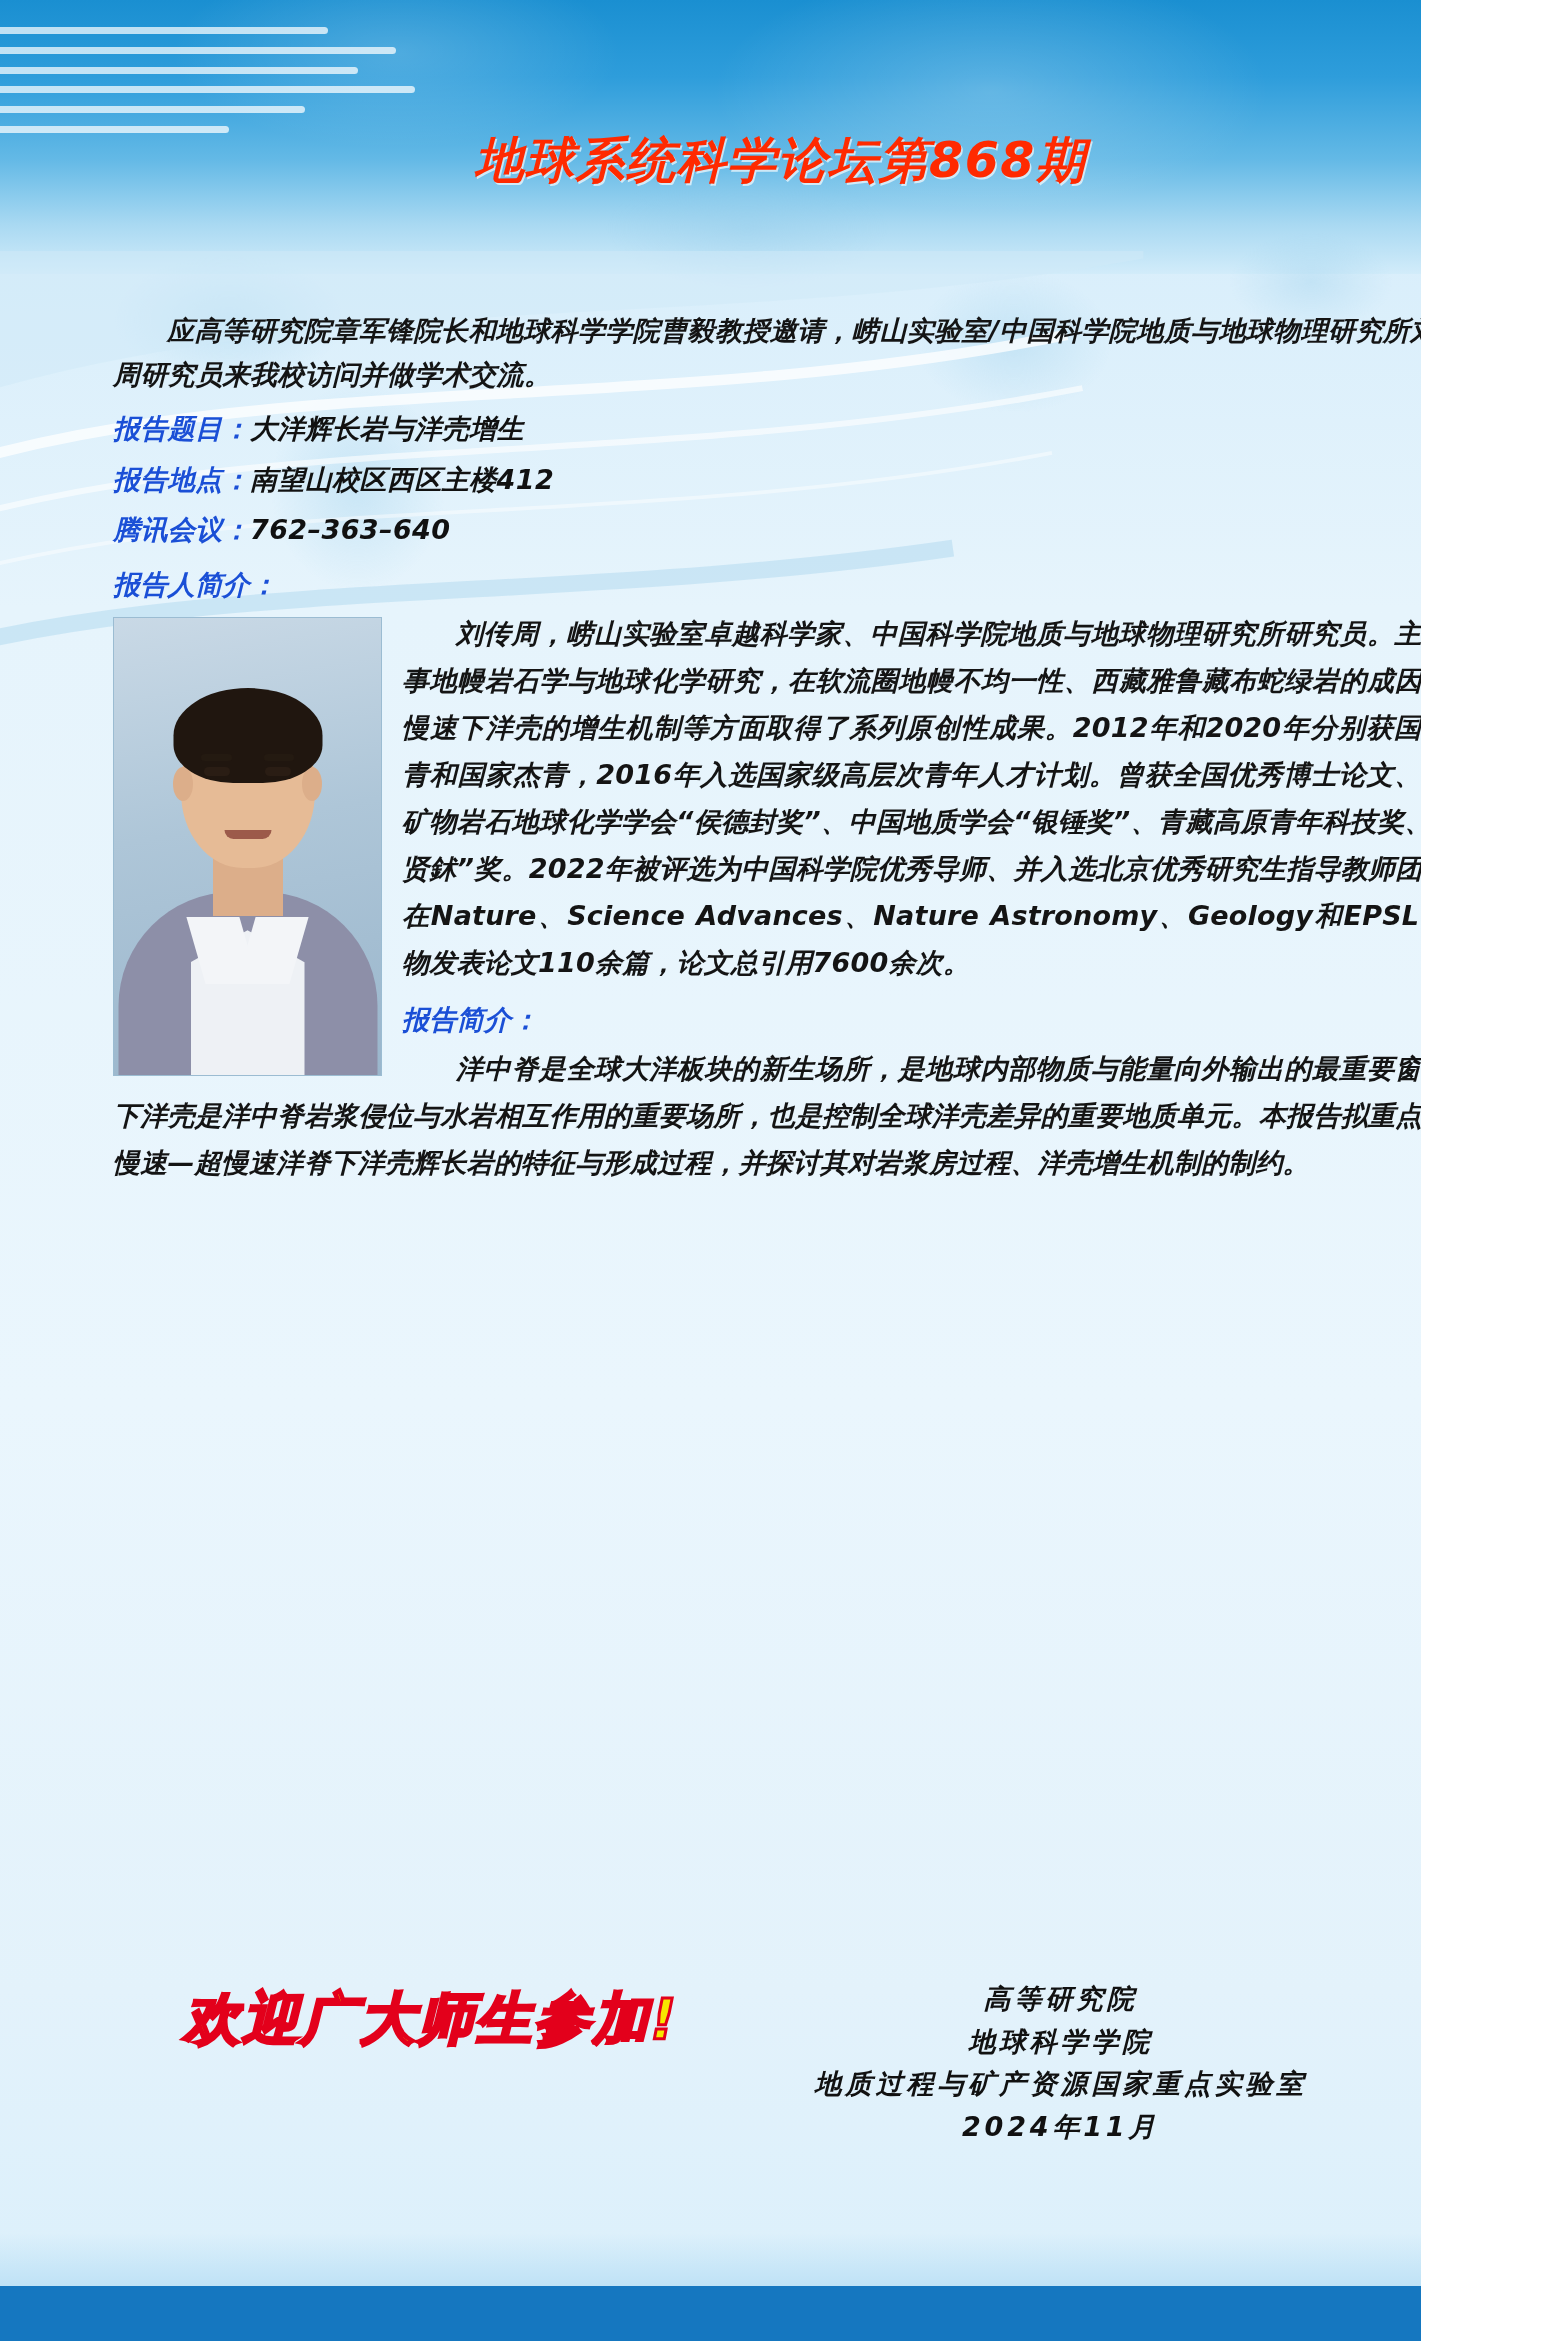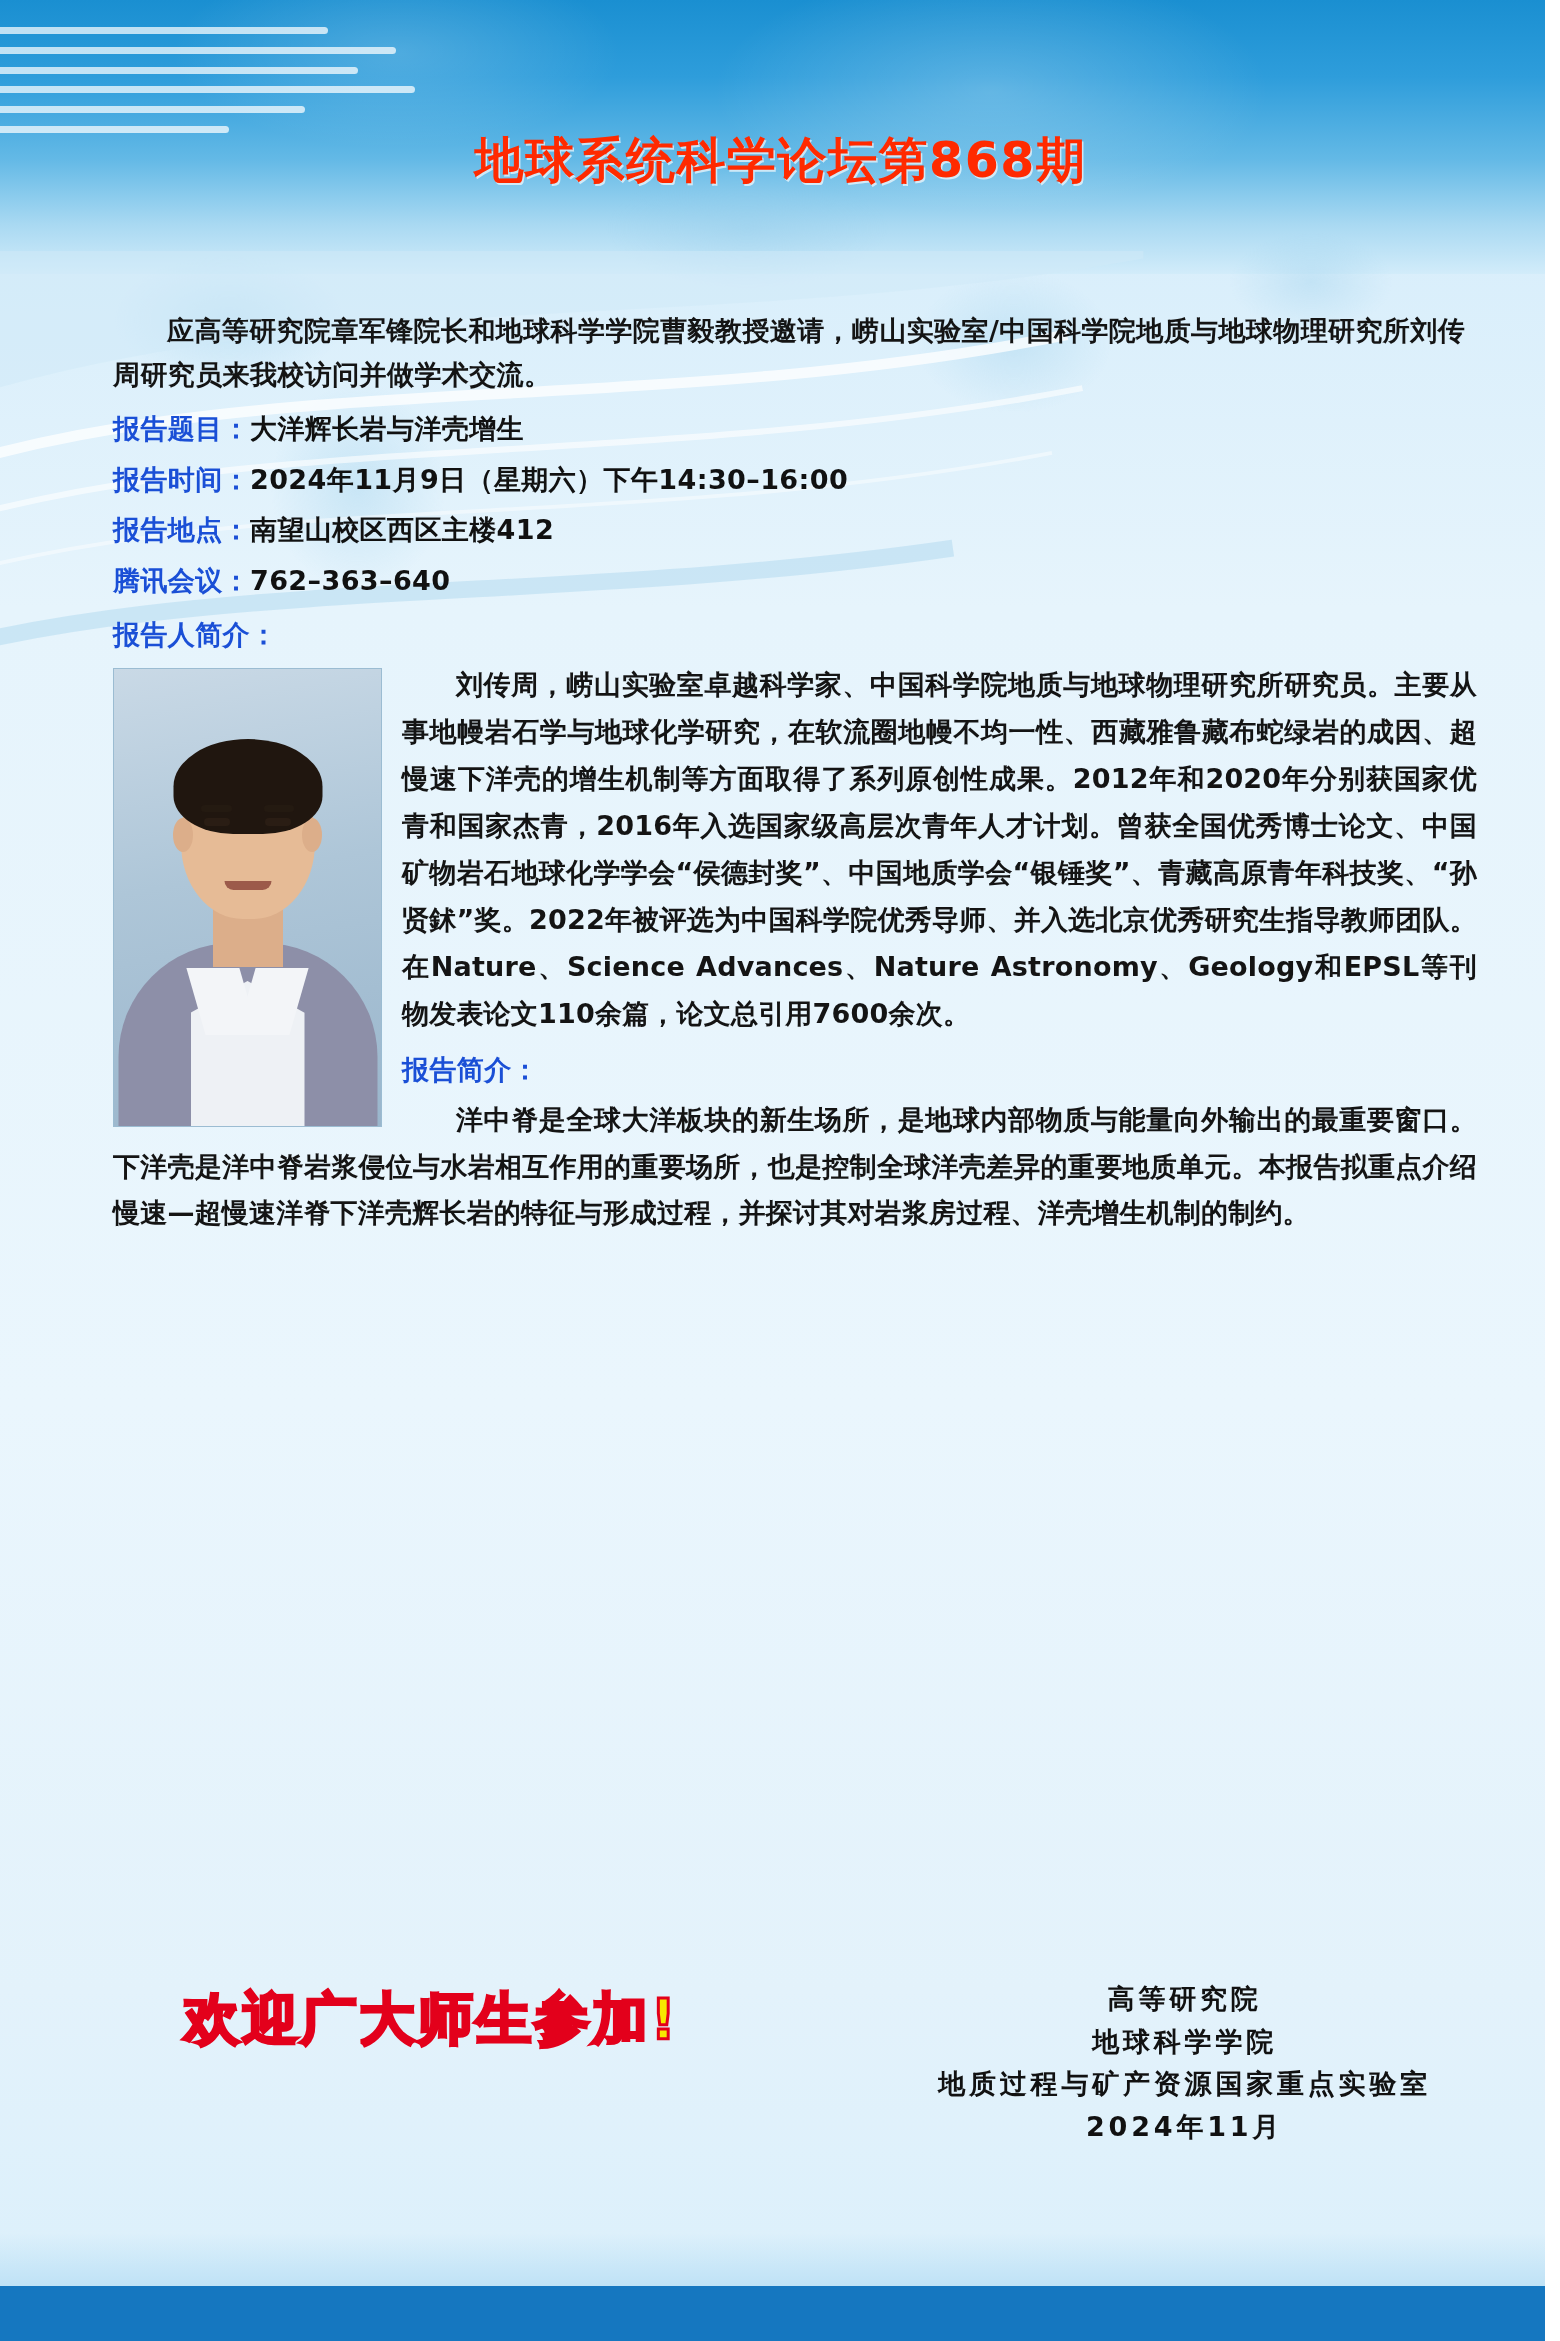--- a/index.html
+++ b/index.html
@@ -9,24 +9,25 @@
   body {
     width: 1561px;
     height: 2342px;
     font-family: "Liberation Sans", sans-serif;
     background: #ffffff;
     overflow: hidden;
   }
 
   .poster {
     position: relative;
-    width: 1545px;
+    width: 1421px;
     height: 2342px;
     background: linear-gradient(180deg, #bfe4f7 0%, #d8eefb 10%, #e6f4fc 26%, #eaf6fd 60%, #e3f2fb 85%, #dcf0fb 97%);
     overflow: hidden;
+    font-style: italic;
   }
 
   
   .bg-top {
     position: absolute;
     left: 0; top: 0;
     width: 1561px; height: 274px;
     background: linear-gradient(180deg, #1a8fd1 0%, #2e9ddb 28%, #63b9e6 58%, #a9d9f2 82%, #d2ecfa 100%);
   }
   .bg-top-globe {
@@ -289,23 +290,20 @@
   </svg>
 
   <div class="title">地球系统科学论坛第868期</div>
 
   <div class="content">
 
     <p class="intro">应高等研究院章军锋院长和地球科学学院曹毅教授邀请，崂山实验室/中国科学院地质与地球物理研究所刘传周研究员来我校访问并做学术交流。</p>
 
     <div class="field">
       <span class="flabel">报告题目：</span><span class="fvalue">大洋辉长岩与洋壳增生</span>
-    </div>
-    <div class="field">
-      <span class="flabel">报告时间：</span><span class="fvalue">2024年11月9日（星期六）下午14:30–16:00</span>
     </div>
     <div class="field">
       <span class="flabel">报告地点：</span><span class="fvalue">南望山校区西区主楼412</span>
     </div>
     <div class="field">
       <span class="flabel">腾讯会议：</span><span class="fvalue">762–363–640</span>
     </div>
 
     <div class="section-label">报告人简介：</div>
 

